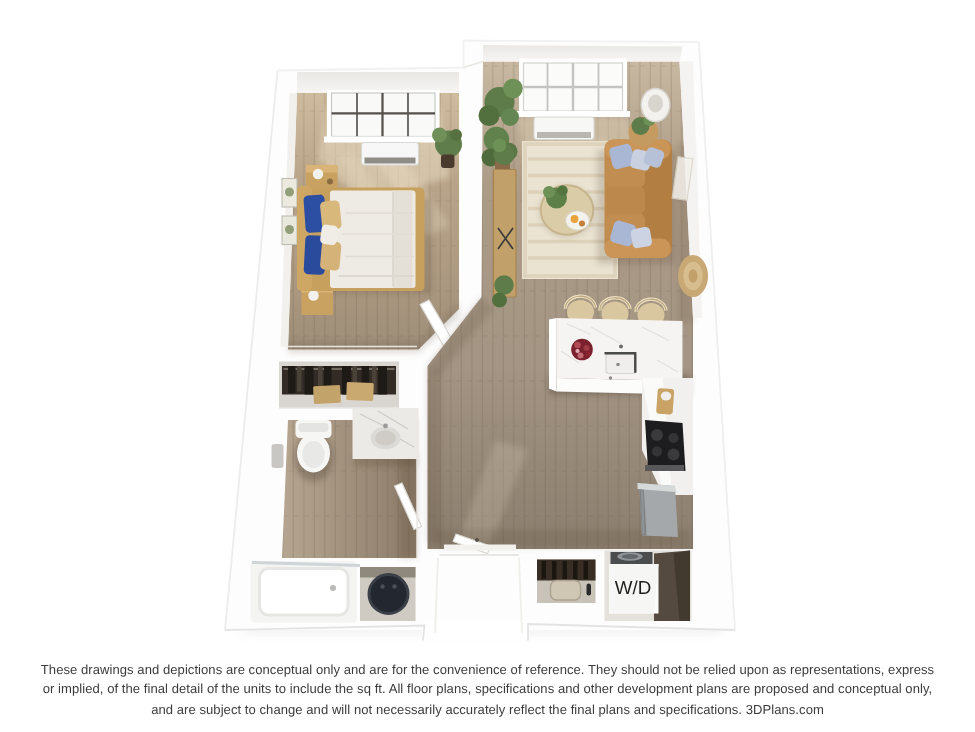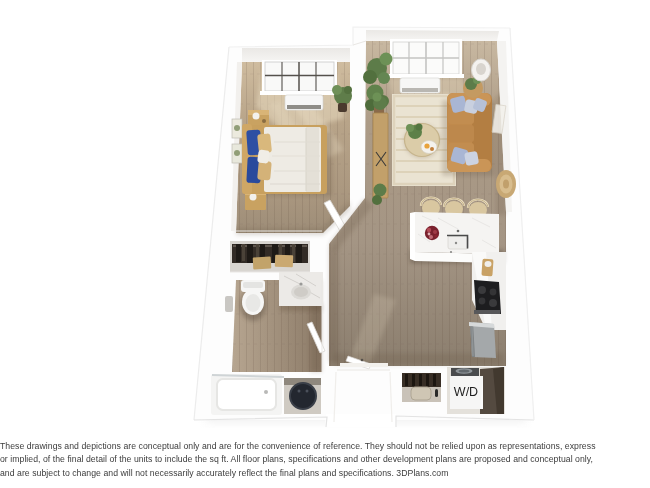--- a/index.html
+++ b/index.html
@@ -1,17 +1,17 @@
 <!DOCTYPE html>
 <html><head>
 <meta charset="utf-8">
 <style>
   html,body{margin:0;padding:0;background:#ffffff;width:650px;height:488px;overflow:hidden;}
-  .page{position:relative;width:580px;height:488px;font-family:"Liberation Sans",sans-serif;padding-left:44px;}
-  .disclaimer{position:absolute;left:0;top:440px;width:650px;text-align:left;
+  .page{position:relative;width:580px;height:488px;font-family:"Liberation Sans",sans-serif;}
+  .disclaimer{position:absolute;left:0;top:440px;width:650px;text-align:center;
     font-size:8.7px;line-height:13.3px;color:#3c3c3c;letter-spacing:0.04px;}
 </style>
 </head>
 <body>
 <div class="page">
 
 <svg width="650" height="488" viewBox="0 0 650 488" xmlns="http://www.w3.org/2000/svg">
 <defs>
   <linearGradient id="bedFloor" x1="0" y1="0" x2="0" y2="1">
     <stop offset="0" stop-color="#cfbc9f"></stop>

